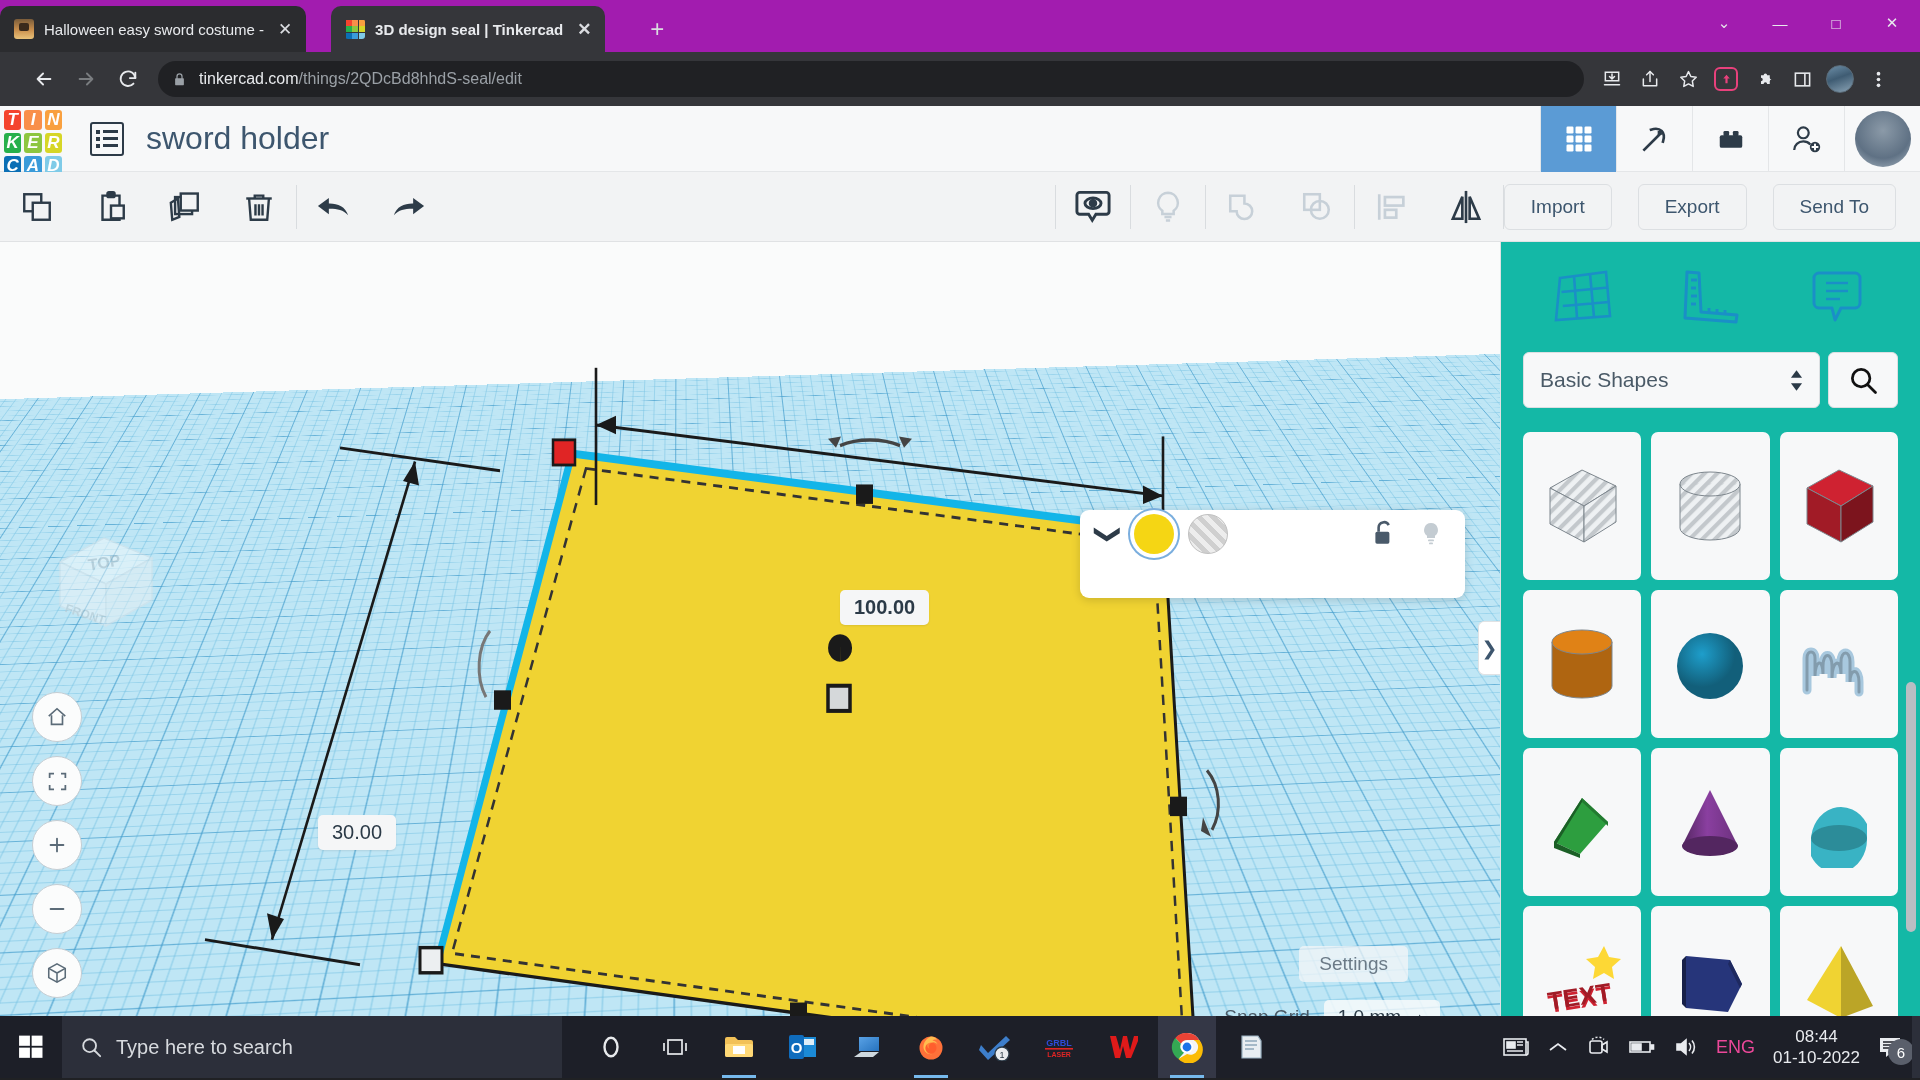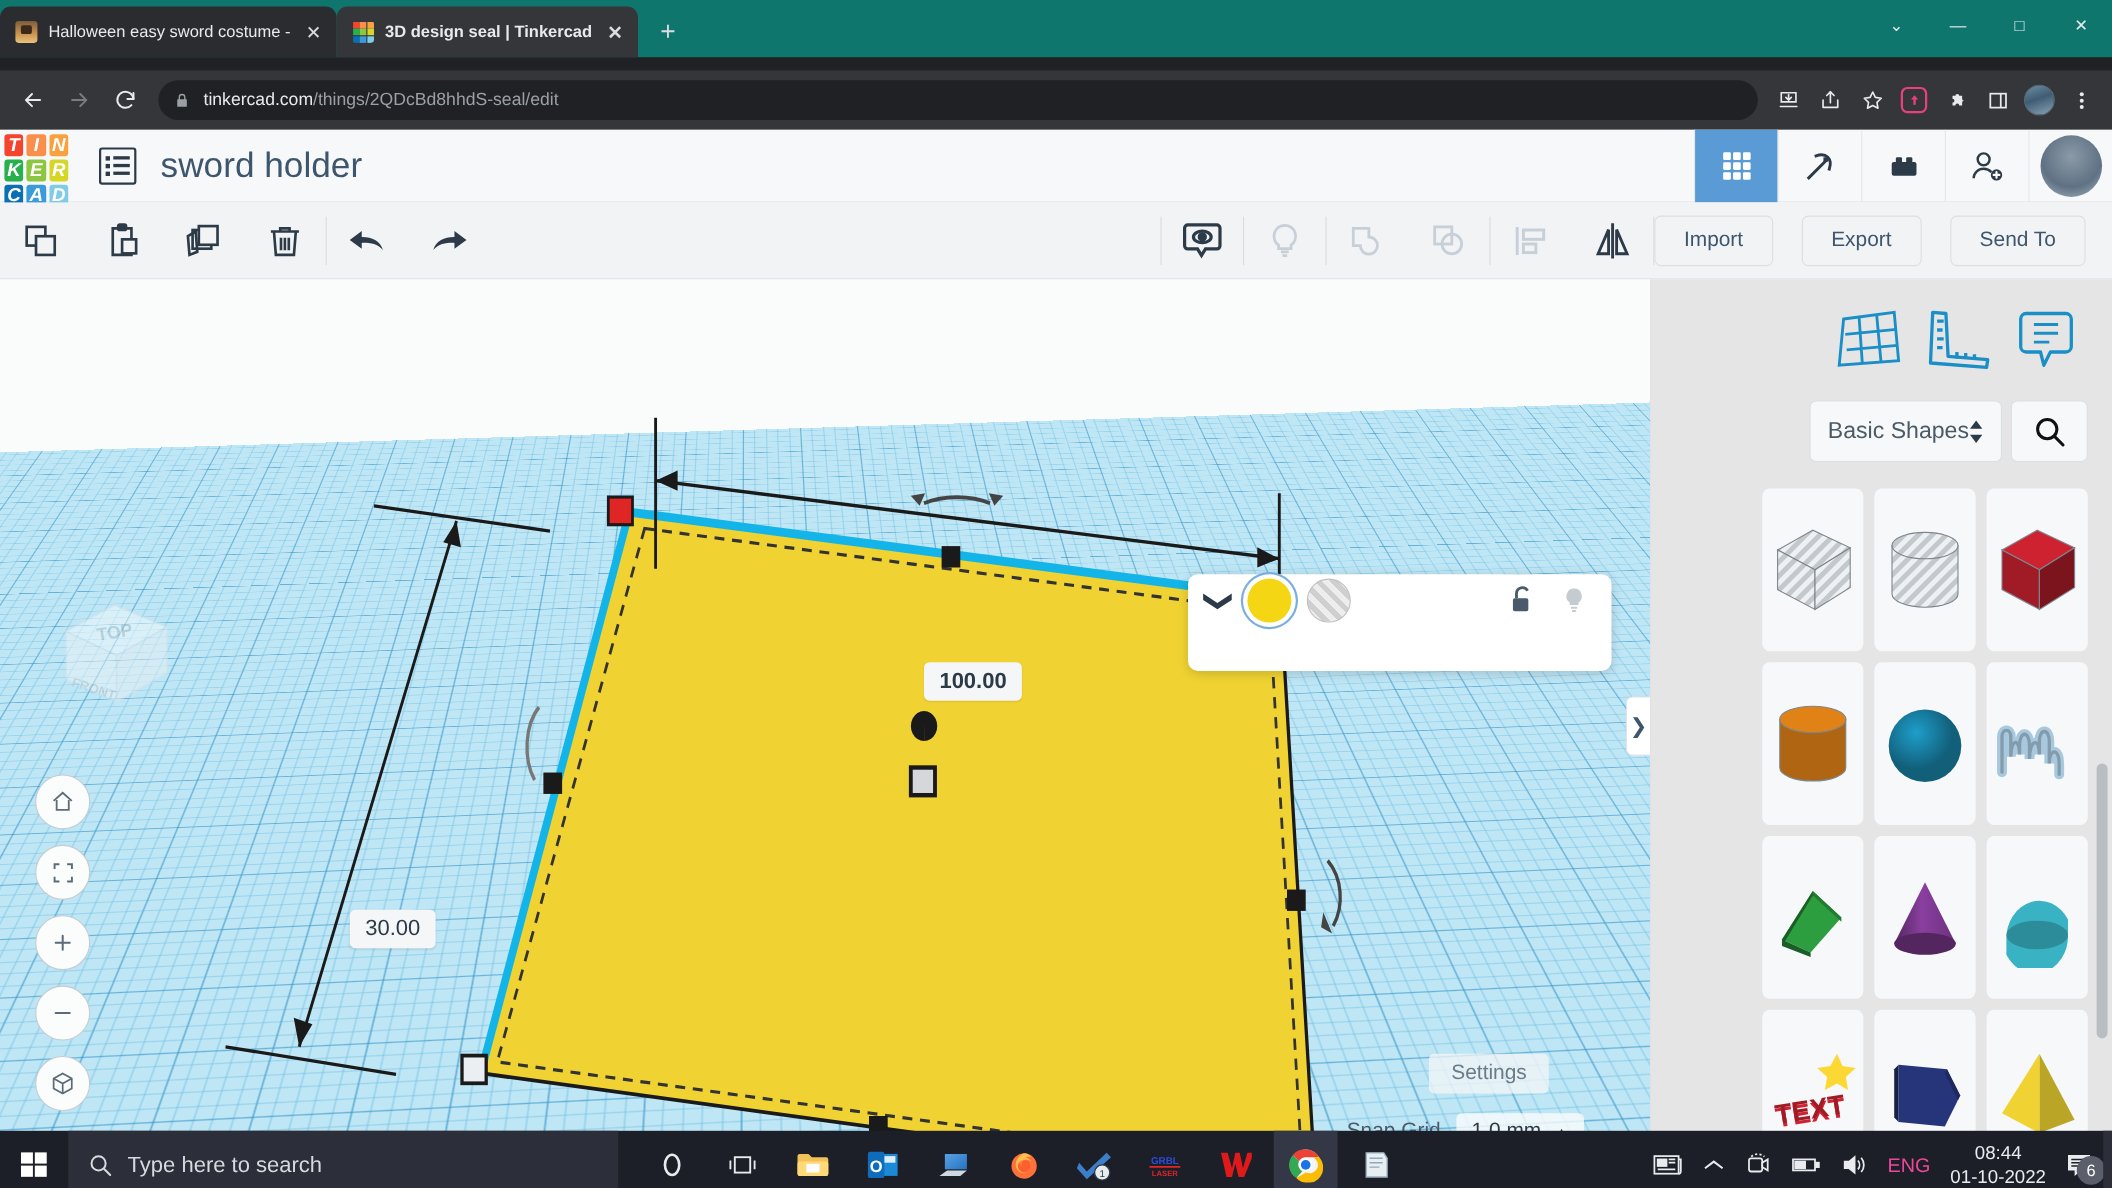--- a/index.html
+++ b/index.html
@@ -5,22 +5,22 @@
   * { box-sizing: border-box; margin: 0; padding: 0; }
   html, body {
     width: 1920px; height: 1080px;
     overflow: hidden;
     font-family: "Liberation Sans", sans-serif;
     background: #202124;
   }
 
   
   .browser-tabstrip {
-    height: 52px; background: #0f766e;
-    display: flex; align-items: flex-end; position: relative;
+    height: 52px; background: #a21caf;
+    display: flex; align-items: flex-end; position: relative; gap: 25px;
   }
   .tab {
     height: 46px; display: flex; align-items: center;
     padding: 0 10px 0 14px; gap: 10px;
     border-radius: 10px 10px 0 0;
     min-width: 260px; max-width: 330px; position: relative;
   }
   .tab.inactive { background: #2b2c2f; }
   .tab.active { background: #35363a; font-weight: bold; }
   .tab-favicon {
@@ -58,21 +58,21 @@
   .win-controls {
     position:absolute; right:0; top:0; height:46px; display:flex; align-items:center;
   }
   .win-btn {
     width:56px; height:46px; display:flex; align-items:center; justify-content:center;
     color:#e8eaed; font-size:15px;
   }
 
   .browser-toolbar {
     height: 54px; background:#35363a; display:flex; align-items:center;
-    padding: 0 10px; gap: 2px; margin-top: 12px;
+    padding: 0 24px; gap: 2px;
   }
   .nav-btn {
     width:40px; height:40px; border-radius:50%;
     display:flex; align-items:center; justify-content:center;
     color:#e8eaed; flex:0 0 40px;
   }
   .nav-btn.disabled { color:#7a7d80; }
   .omnibox {
     flex:1; height:36px; background:#202124; border-radius:18px;
     display:flex; align-items:center; padding: 0 14px; gap:12px;
@@ -227,22 +227,22 @@
   }
   .swatch-hole {
     width:40px;height:40px;border-radius:50%;
     background: repeating-linear-gradient(45deg,#cfcfcf 0 5px,#ededed 5px 10px);
     border:1px solid #c0c0c0;
   }
   .box-popup-right { margin-left:auto; display:flex; gap:22px; align-items:center; }
 
   
   .shapes-panel {
-    width:420px; background:#e5e5e5; border-left:1px solid #e0e2e4;
-    display:flex; flex-direction:column; position:relative;align-items:flex-end;
+    width:420px; background:#14b8a6; border-left:1px solid #e0e2e4;
+    display:flex; flex-direction:column; position:relative;
   }
   .sp-tabs { height:110px; display:flex; align-items:center; justify-content:space-around; padding:0 20px; }
   .sp-tab { width:80px;height:74px; display:flex;align-items:center;justify-content:center; color:#1a8fc7; }
   .sp-search-row { display:flex; gap:8px; padding:0 22px 14px 22px; }
   .sp-select {
     flex:1; height:56px; background:#f7f8f9; border:1px solid #dcdfe2; border-radius:6px;
     display:flex; align-items:center; padding:0 16px; font-size:21px; color:#4a5a67;
   }
   .sp-spin { margin-left:auto; display:flex;flex-direction:column; gap:3px; color:#2b3a47; }
   .sp-searchbtn {

